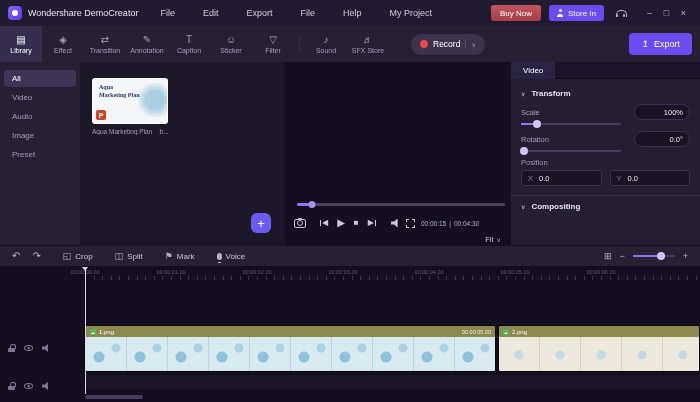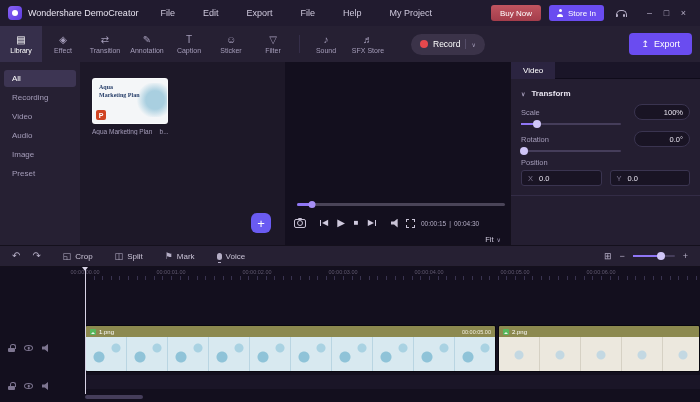--- a/index.html
+++ b/index.html
@@ -221,21 +221,20 @@
       <span class="chev">∨</span>
     </div>
     <div class="btn-export">
       <span class="ex-ic">↥</span>
       <span>Export</span>
     </div>
   </div>
 
   <div class="cats">
     <div class="cat active">All</div>
-    <div class="cat">Recording</div>
     <div class="cat">Video</div>
     <div class="cat">Audio</div>
     <div class="cat">Image</div>
     <div class="cat">Preset</div>
   </div>
 
   <div class="lib">
     <div class="thumb-card">
       <div class="thumb">
         <div class="thumb-title">Aqua Marketing Plan</div>
@@ -303,20 +302,24 @@
         <div class="pos-box">
           <span class="axis">X</span>
           <span class="val">0.0</span>
         </div>
         <div class="pos-box">
           <span class="axis">Y</span>
           <span class="val">0.0</span>
         </div>
       </div>
       <div class="insp-div"></div>
+      <div class="sec-head">
+        <span class="chev">∨</span>
+        <span>Compositing</span>
+      </div>
     </div>
   </div>
 
   <div class="etoolbar">
     <div class="hist">
       <span>↶</span>
       <span>↷</span>
     </div>
     <div class="tool">
       <span class="t-ic">◱</span>

